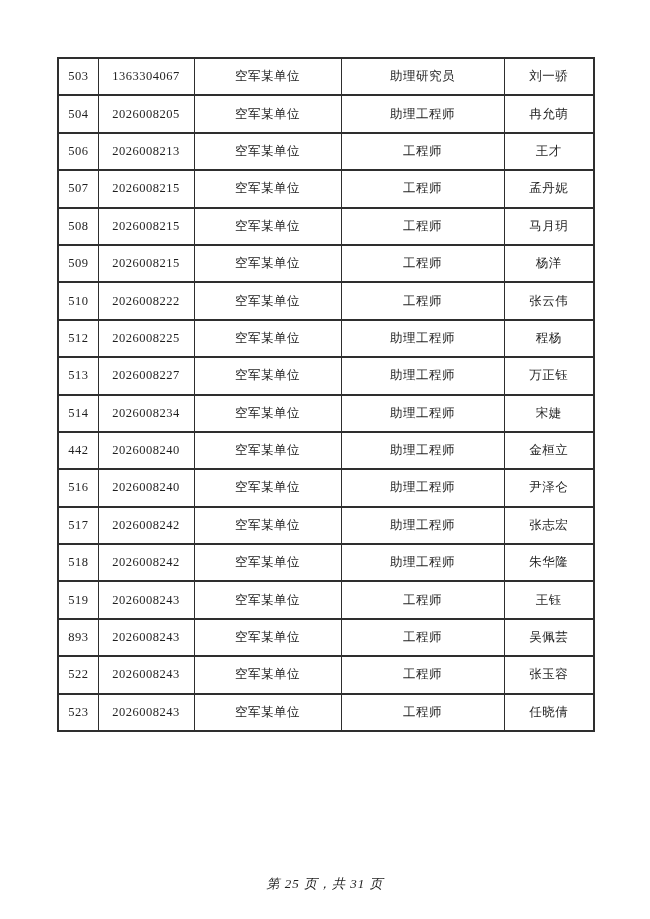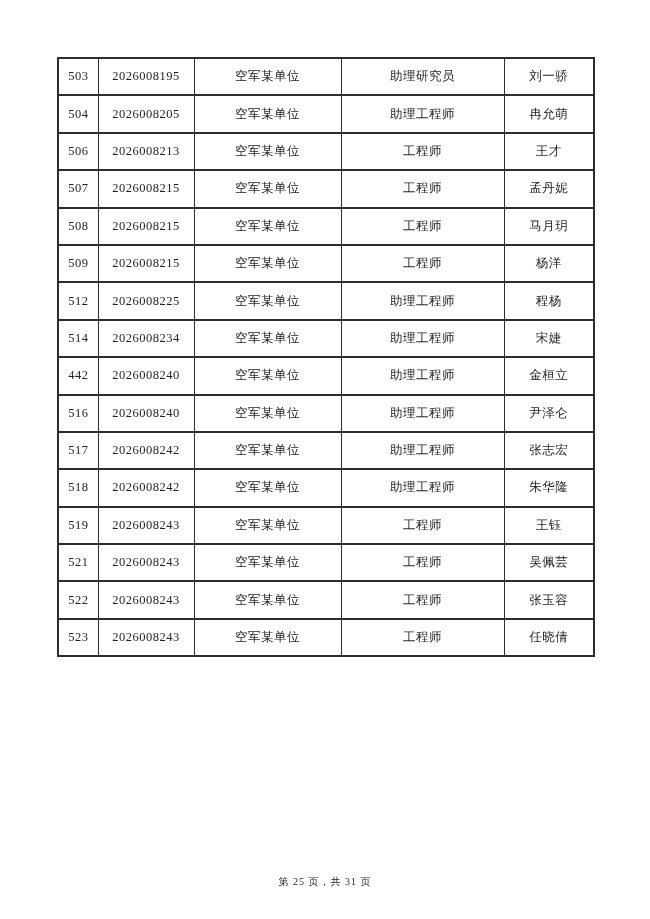--- a/index.html
+++ b/index.html
@@ -39,42 +39,43 @@
     height: 35.4px; 
     white-space: nowrap;
     overflow: hidden;
   }
   .footer {
     position: absolute;
     left: 0;
     top: 875px;
     width: 100%;
     text-align: center;
-    font-size: 10px;
+    font-size: 13px;
     letter-spacing: 1px;
     color: #1f1f1f;
+    font-style: italic;
   }
 </style>
 </head>
 <body>
 
 <div class="page">
 
   <table class="personnel">
     <colgroup>
       <col style="width:40px">
       <col style="width:96px">
       <col style="width:147px">
       <col style="width:163px">
       <col style="width:90px">
     </colgroup>
     <tbody id="table-body">
   <tr>
     <td>503</td>
-    <td>2026008195</td>
+    <td>1363304067</td>
     <td>空军某单位</td>
     <td>助理研究员</td>
     <td>刘一骄</td>
   </tr>
 
   <tr>
     <td>504</td>
     <td>2026008205</td>
     <td>空军某单位</td>
     <td>助理工程师</td>
@@ -107,30 +108,44 @@
   </tr>
 
   <tr>
     <td>509</td>
     <td>2026008215</td>
     <td>空军某单位</td>
     <td>工程师</td>
     <td>杨洋</td>
   </tr>
 
+  <tr>
+    <td>510</td>
+    <td>2026008222</td>
+    <td>空军某单位</td>
+    <td>工程师</td>
+    <td>张云伟</td>
+  </tr>
 
 
   <tr>
     <td>512</td>
     <td>2026008225</td>
     <td>空军某单位</td>
     <td>助理工程师</td>
     <td>程杨</td>
   </tr>
 
+  <tr>
+    <td>513</td>
+    <td>2026008227</td>
+    <td>空军某单位</td>
+    <td>助理工程师</td>
+    <td>万正钰</td>
+  </tr>
 
   <tr>
     <td>514</td>
     <td>2026008234</td>
     <td>空军某单位</td>
     <td>助理工程师</td>
     <td>宋婕</td>
   </tr>
 
   <tr>
@@ -168,21 +183,21 @@
   <tr>
     <td>519</td>
     <td>2026008243</td>
     <td>空军某单位</td>
     <td>工程师</td>
     <td>王钰</td>
   </tr>
 
 
   <tr>
-    <td>521</td>
+    <td>893</td>
     <td>2026008243</td>
     <td>空军某单位</td>
     <td>工程师</td>
     <td>吴佩芸</td>
   </tr>
 
   <tr>
     <td>522</td>
     <td>2026008243</td>
     <td>空军某单位</td>

